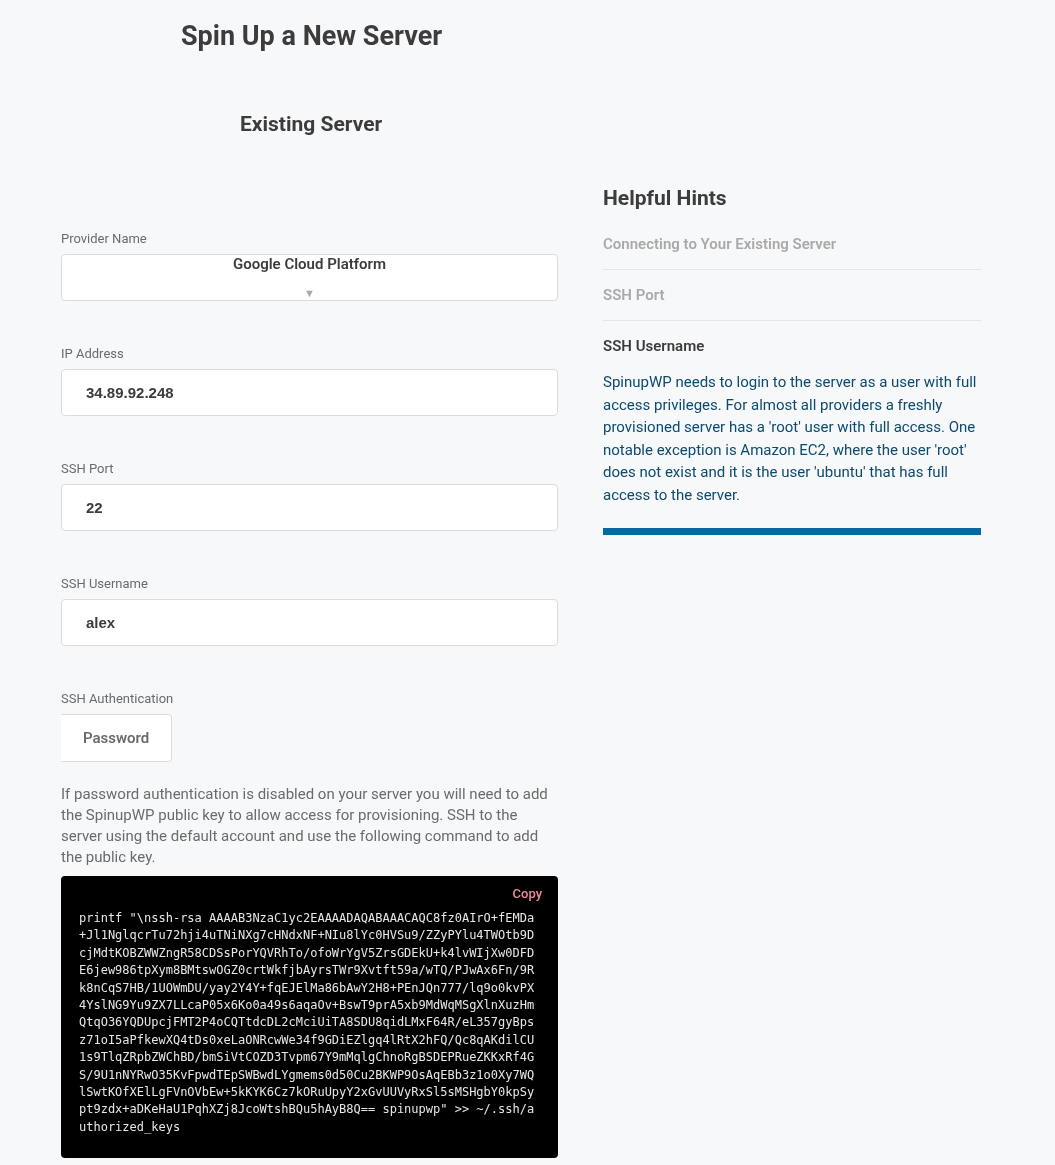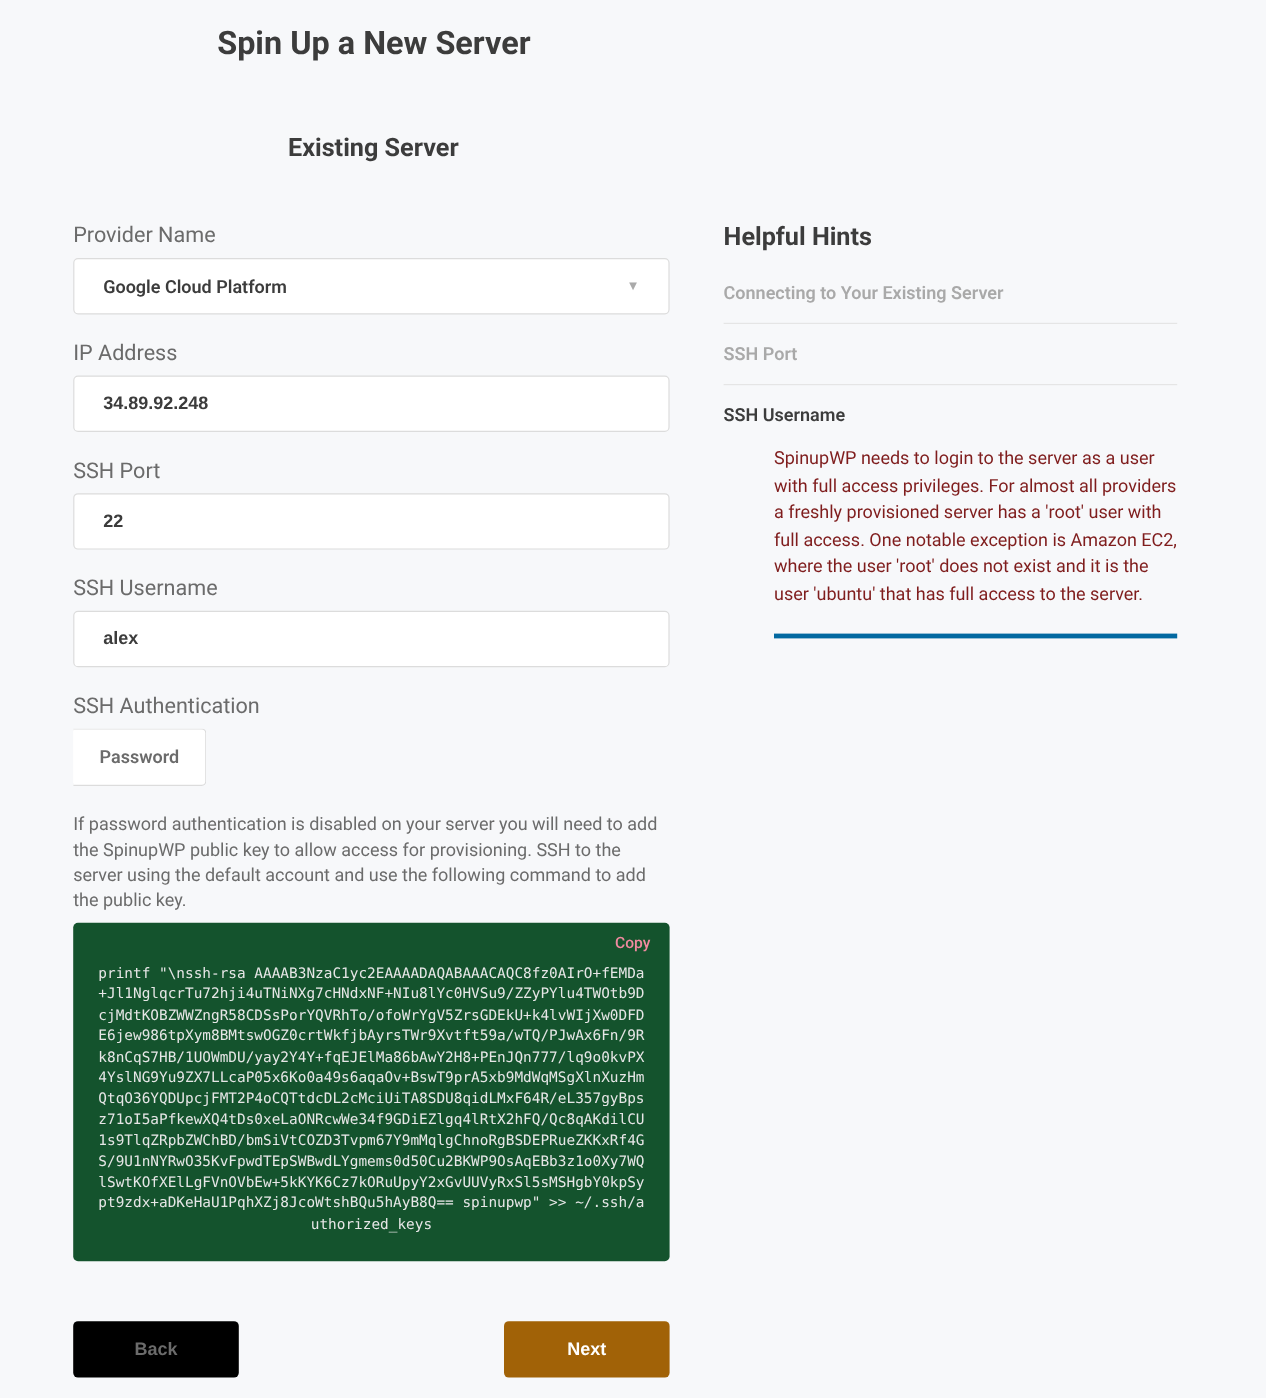--- a/index.html
+++ b/index.html
@@ -29,43 +29,45 @@
   }
   .form-col {
     width: 497px;
     margin-left: 61px;
   }
   .hints-col {
     width: 378px;
     margin-left: 45px;
   }
   .form-label {
-    font-size: 18px;
+    font-size: 13px;
     color: #6b6b6b;
     margin-bottom: 8px;
     display: block;
+    margin-top: 45px;
   }
   .select-wrap, .text-input {
     width: 100%;
     height: 47px;
     border: 1px solid #dcdcdc;
     border-radius: 4px;
     background: #fff;
     font-size: 15px;
     font-weight: 600;
     color: #3c3c3c;
     padding: 0 24px;
     display: flex;
     align-items: center;
     margin-bottom: 22px;
   }
   .select-wrap {
     position: relative;
     justify-content: space-between;
     cursor: pointer;
+    flex-direction: column;
   }
   .select-wrap .caret {
     color: #aaa;
     font-size: 11px;
   }
   .text-input {
     outline: none;
   }
   .auth-toggle {
     display: flex;
@@ -90,26 +92,25 @@
     border: 2px solid #e6577a;
     background: #fdf0f3;
   }
   .help-text {
     font-size: 15px;
     line-height: 1.4;
     color: #6b6b6b;
     margin-bottom: 8px;
   }
   .code-block {
-    background: #14532d;
+    background: #000000;
     border-radius: 4px;
     padding: 14px 18px 22px 18px;
     position: relative;
     margin-bottom: 50px;
-    text-align: center;
   }
   .copy-link {
     position: absolute;
     top: 10px;
     right: 16px;
     color: #f08aa0;
     font-size: 13px;
     cursor: pointer;
     font-weight: 500;
   }
@@ -151,25 +152,24 @@
     font-size: 15px;
     font-weight: 600;
     color: #a9a9a9;
     padding: 16px 0;
     border-bottom: 1px solid #e5e5e5;
   }
   .hint-item.first { padding-top: 0; }
   .hint-item.active { color: #3c3c3c; border-bottom: none; }
   .hint-body {
     font-size: 15px;
-    color: #7f1d1d;
+    color: #0c4a6e;
     line-height: 1.5;
     padding-bottom: 22px;
-    border-bottom: 4px solid #0369a1;
-    margin-left: 42px;
+    border-bottom: 7px solid #0369a1;
   }
 </style>
 </head>
 <body>
 
 <h1 class="page-title">Spin Up a New Server</h1>
 <h2 class="sub-title">Existing Server</h2>
 
 <div class="content">
 

